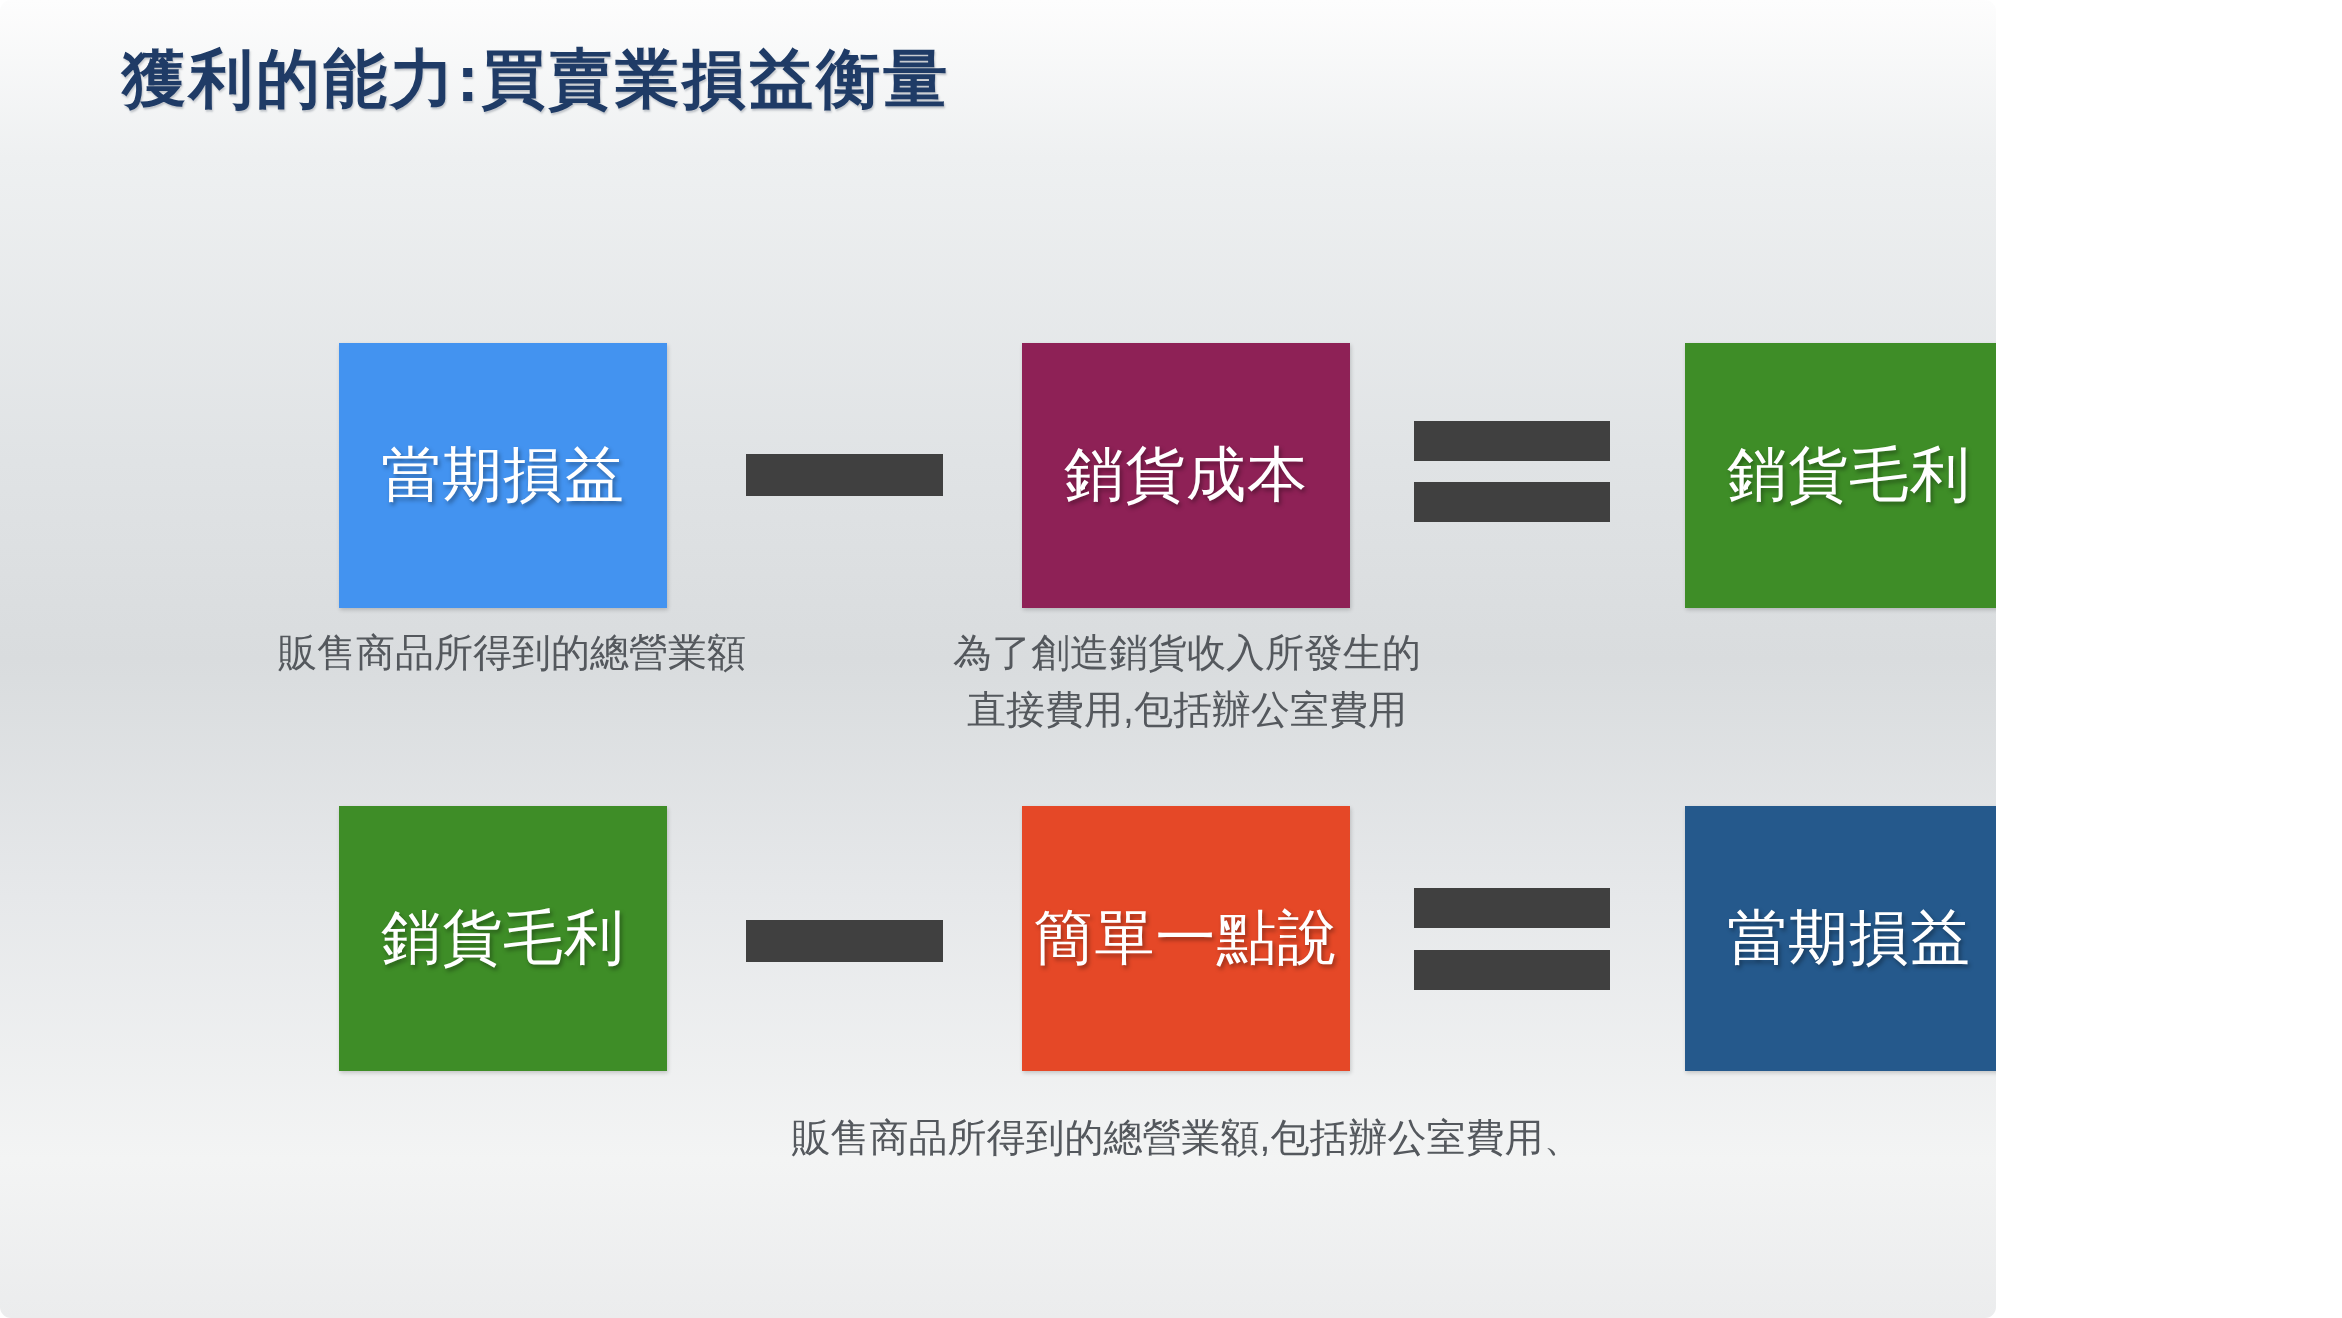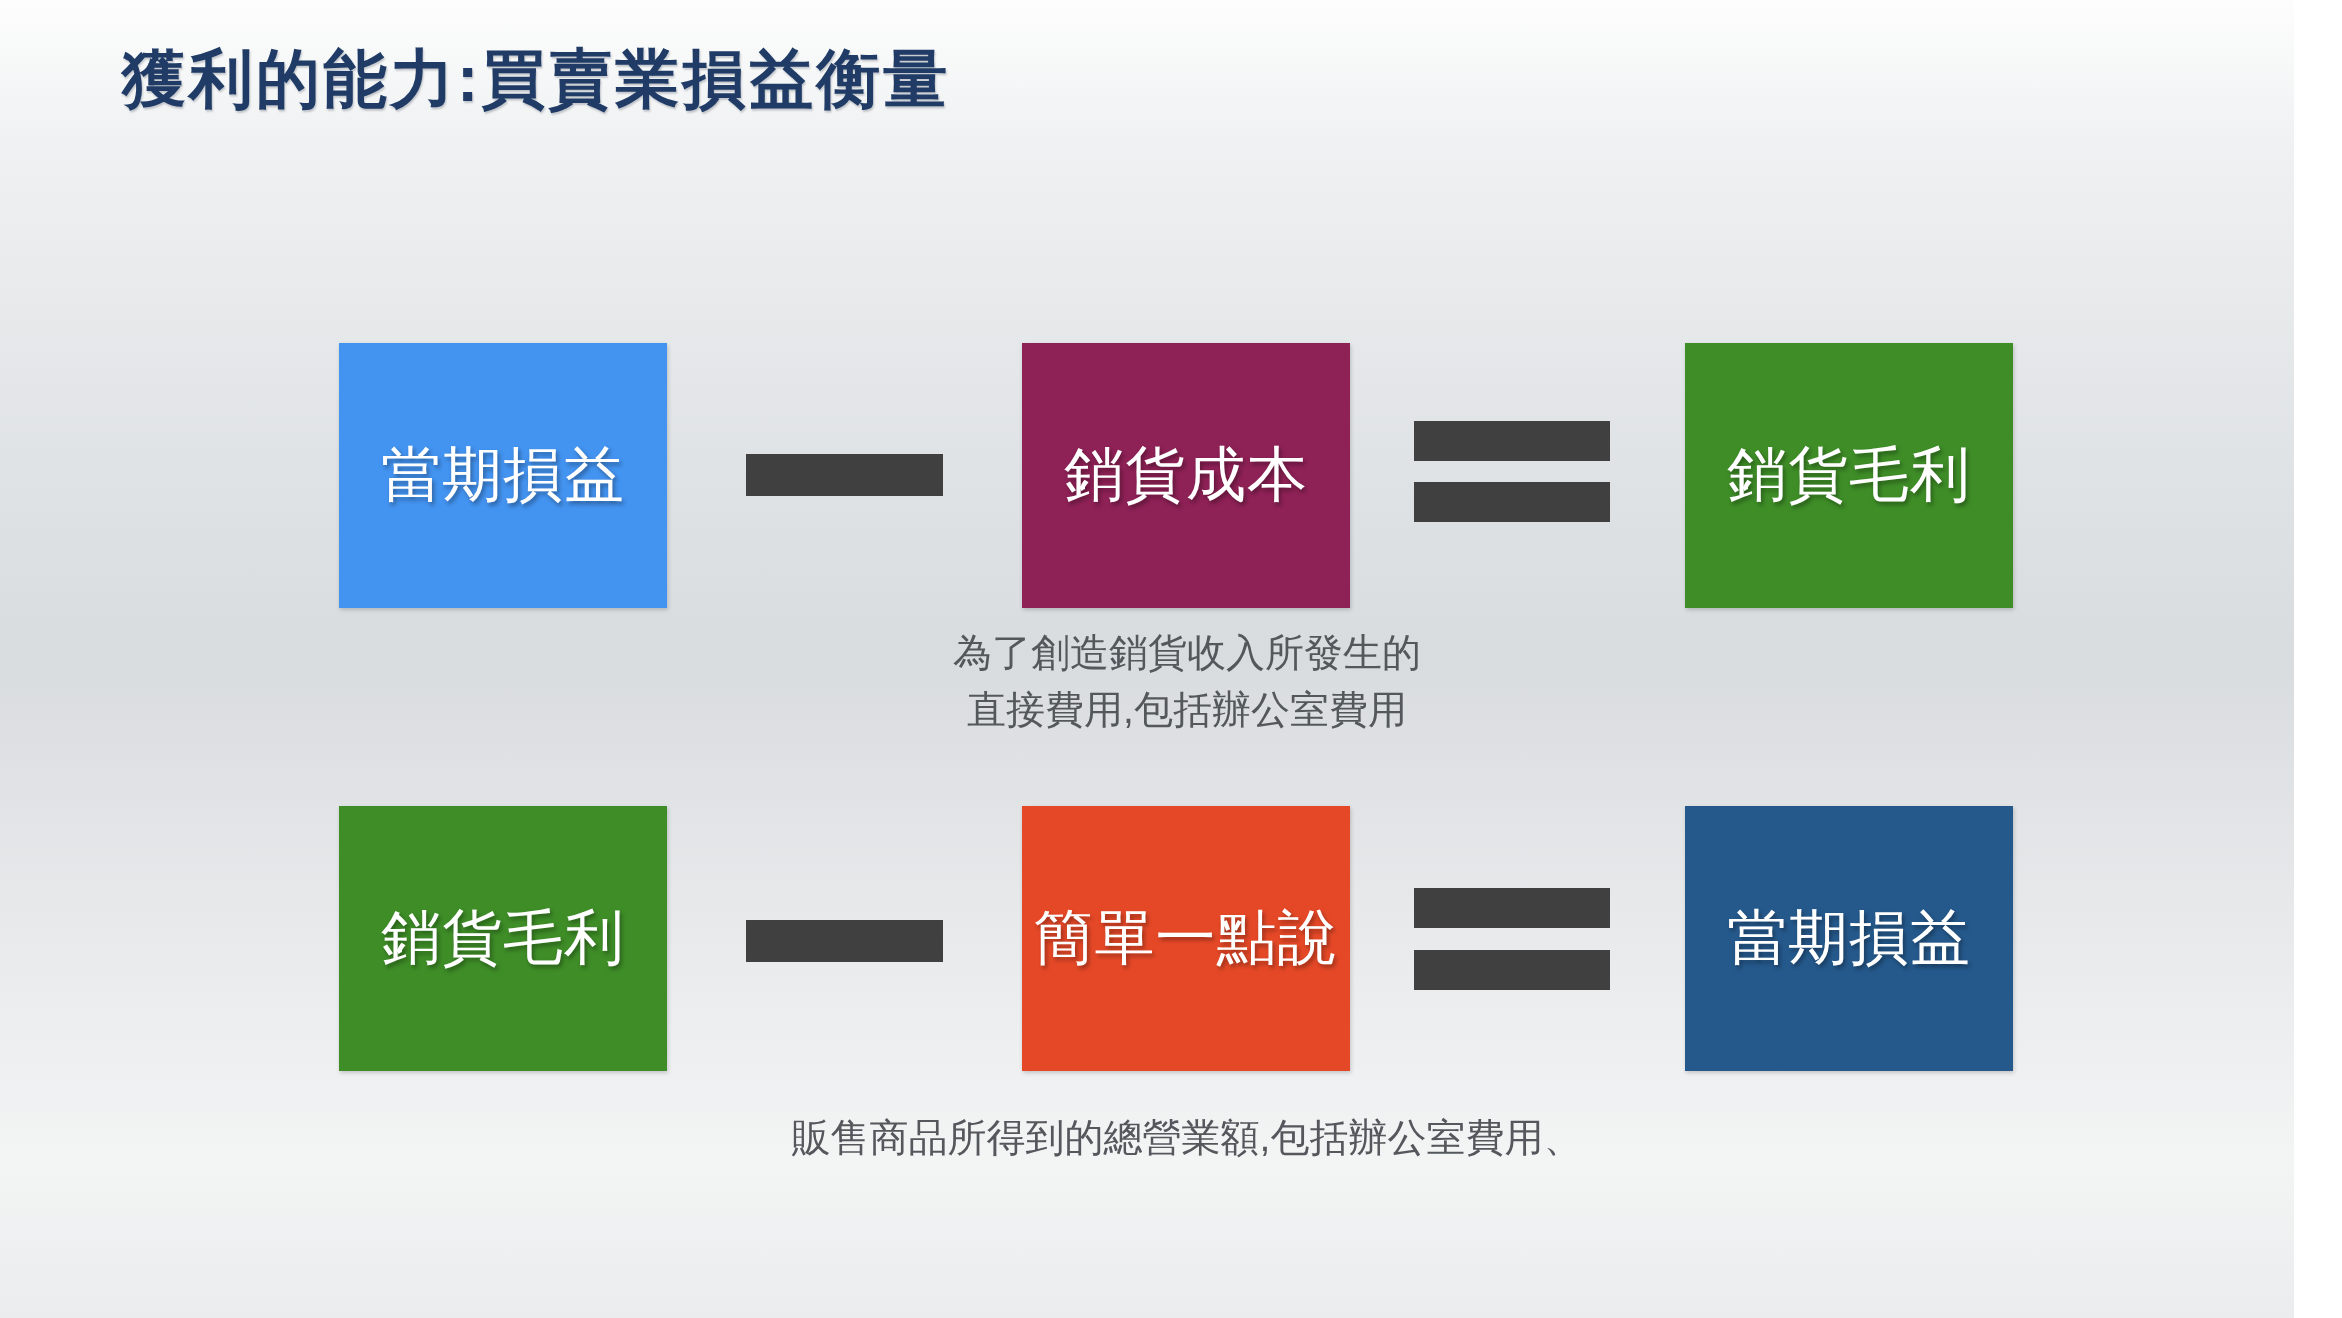--- a/index.html
+++ b/index.html
@@ -2,31 +2,32 @@
 <html><head>
 <meta charset="utf-8">
 <style>
   html, body {
     margin: 0;
     padding: 0;
     font-family: "Liberation Sans", sans-serif;
   }
   .slide {
     position: relative;
-    width: 2294px;
+    width: 1996px;
     height: 1318px;
     overflow: hidden;
     background: linear-gradient(180deg,
       #FDFDFD 0%,
       #EEF0F1 12%,
       #E0E3E5 35%,
       #D9DCDE 50%,
       #E6E8EA 68%,
       #F3F4F4 88%,
       #EBECED 100%);
+    border-radius: 11px;
   }
   .slide-title {
     position: absolute;
     left: 122px;
     top: 36px;
     font-size: 64px;
     font-weight: bold;
     letter-spacing: 3px;
     color: #1F3B66;
     text-shadow: 1px 2px 2px rgba(40,50,70,0.25);
@@ -96,20 +97,21 @@
   <div>
     <div class="op-bar eq1-top" style="background-color: rgb(64, 64, 64);"></div>
     <div class="op-bar eq1-bot" style="background-color: rgb(64, 64, 64);"></div>
   </div>
 
   <div class="eq-box row1 col3" style="background-color: rgb(62, 141, 39);">
     <span class="box-label">銷貨毛利</span>
   </div>
 
   <div class="caption caption-revenue">
+    <div>販售商品所得到的總營業額</div>
   </div>
 
   <div class="caption caption-cogs">
     <div>為了創造銷貨收入所發生的</div>
     <div>直接費用,包括辦公室費用</div>
   </div>
 
   <div class="eq-box row2 col1" style="background-color: rgb(62, 141, 39);">
     <span class="box-label">銷貨毛利</span>
   </div>

